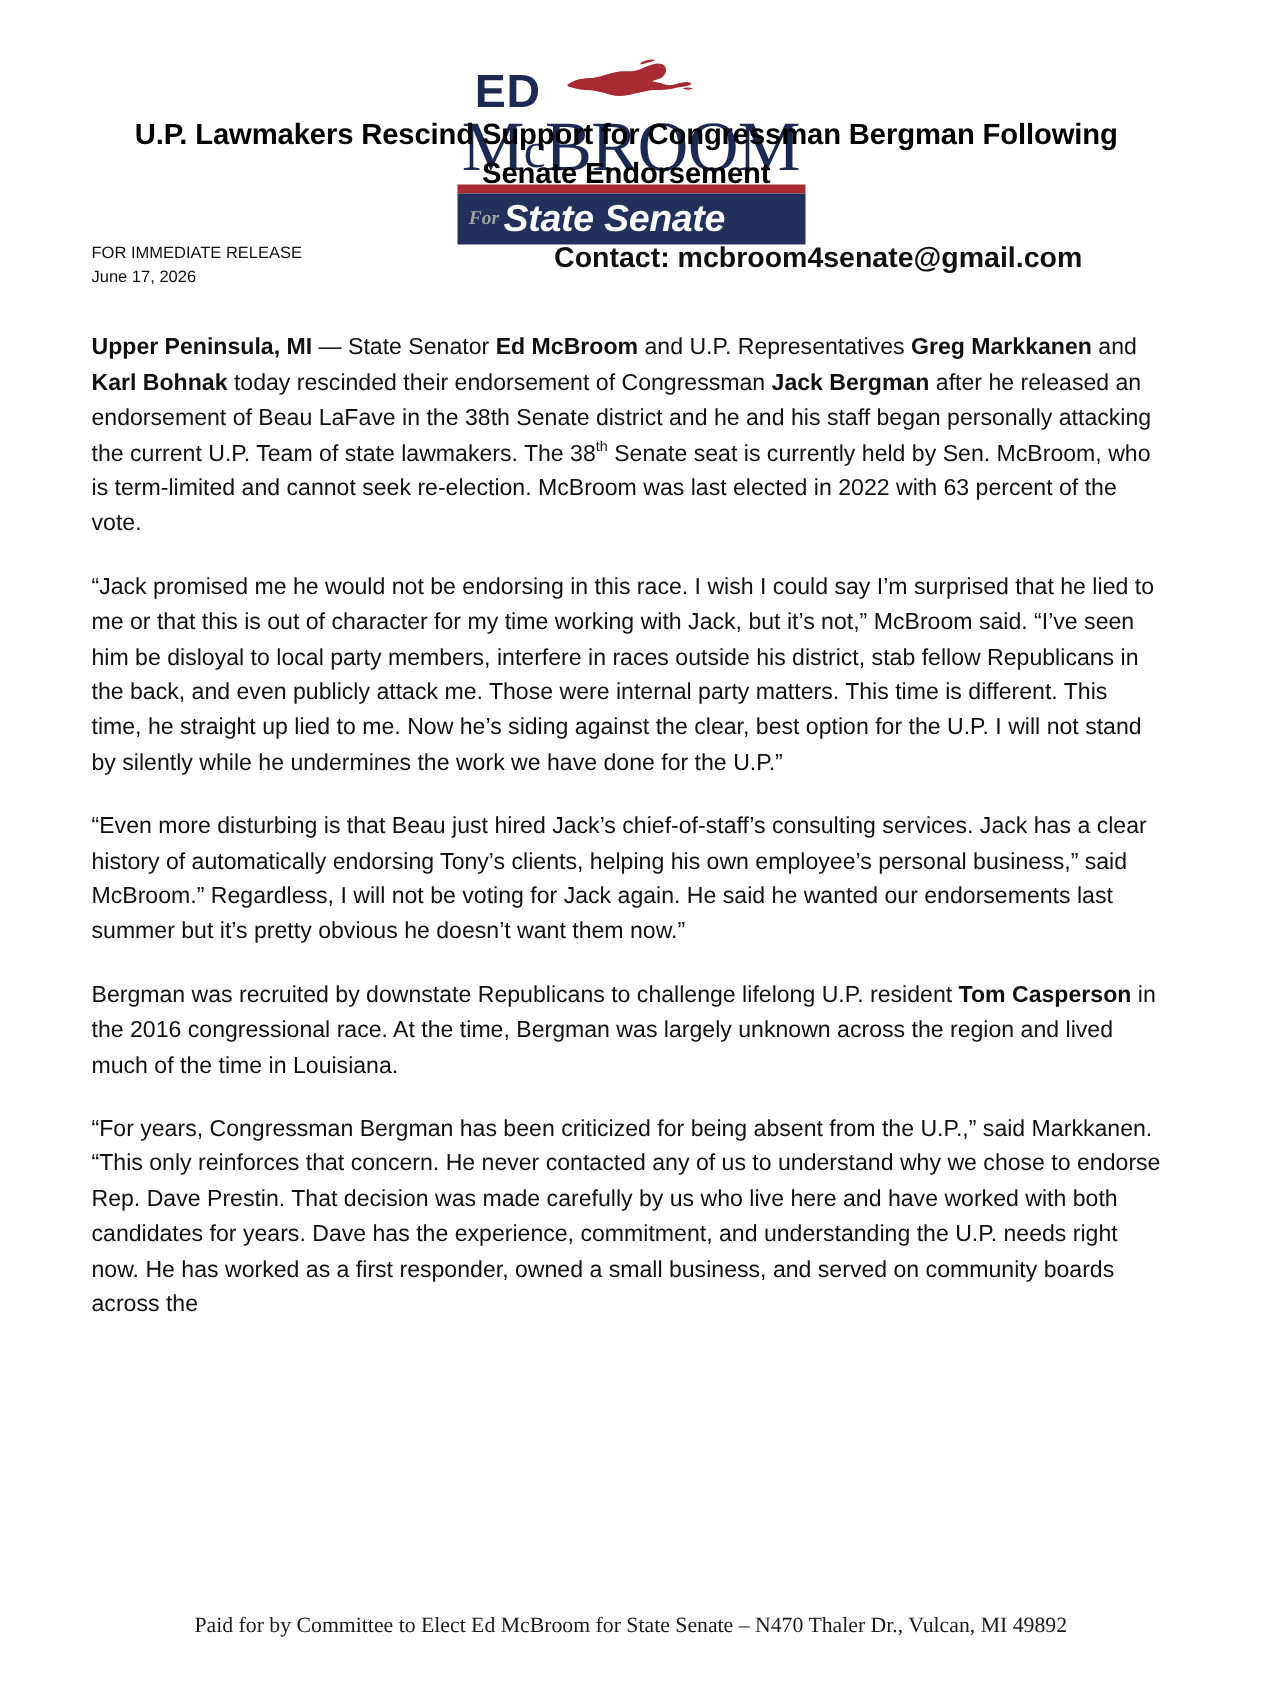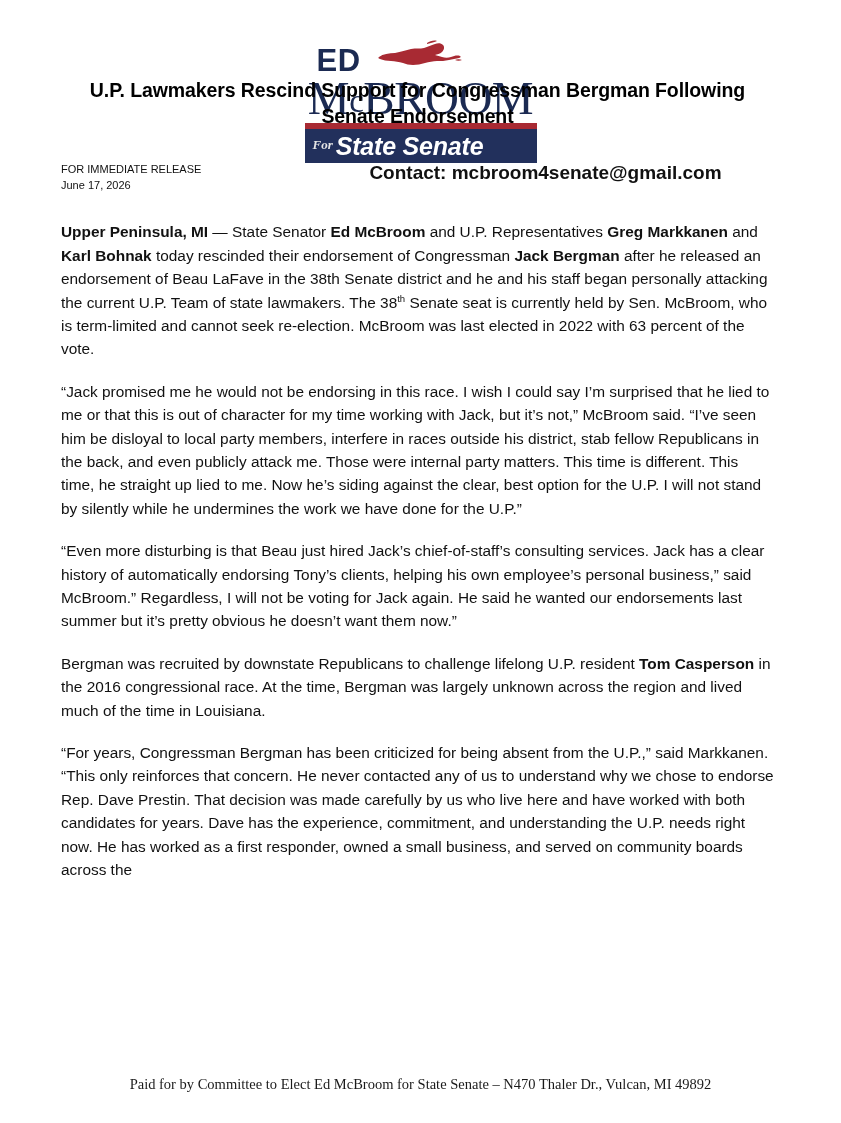--- a/index.html
+++ b/index.html
@@ -76,21 +76,21 @@
     height: 34px;
     display: flex;
     align-items: center;
     padding-left: 8px;
     box-sizing: border-box;
   }
   .logo-for {
     font-family: "Liberation Serif", serif;
     font-style: italic;
     font-weight: bold;
-    color: #e5e5e5;
+    color: #a3a3a3;
     font-size: 13px;
     margin-right: 3px;
     padding-bottom: 2px;
   }
   .logo-banner-text {
     font-family: "Liberation Sans", sans-serif;
     font-style: italic;
     font-weight: bold;
     color: #ffffff;
     font-size: 25px;

